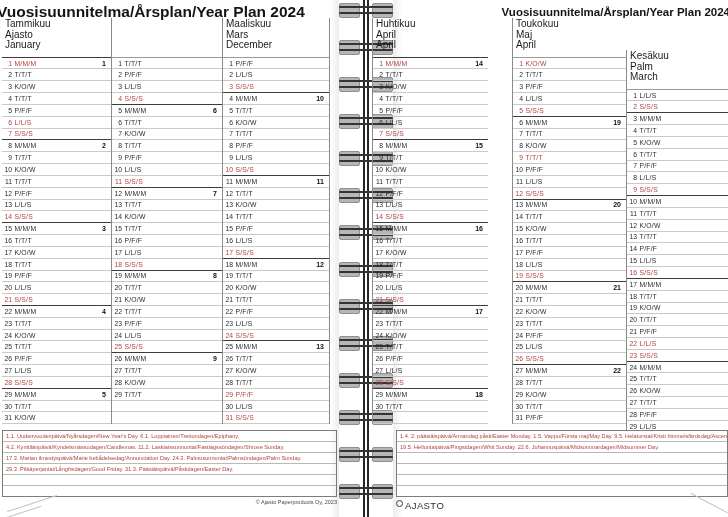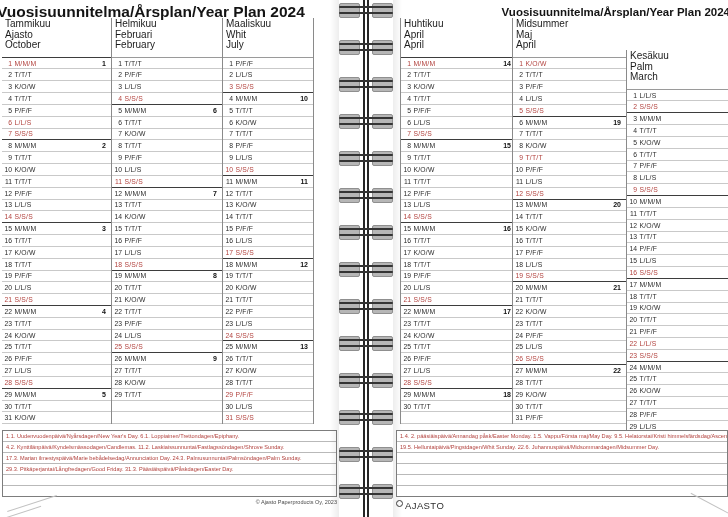--- a/index.html
+++ b/index.html
@@ -81,21 +81,21 @@
 </head>
 <body style="--red: #b2423e;">
 
 <div>
   <div class="title-left">Vuosisuunnitelma/Årsplan/Year Plan 2024</div>
 
   <div class="month-col" style="left:2px;width:109px;">
     <div class="m-head">
       <div>Tammikuu</div>
       <div>Ajasto</div>
-      <div>October</div>
+      <div>January</div>
     </div>
     <div class="grid start-mon">
         <div class="day-row red">
           <span class="num">1</span>
           <span class="wd">M/M/M</span>
           <span class="wk">1</span>
         </div>
         <div class="day-row">
           <span class="num">2</span>
           <span class="wd">T/T/T</span>
@@ -217,25 +217,20 @@
           <span class="wd">T/T/T</span>
         </div>
         <div class="day-row">
           <span class="num">31</span>
           <span class="wd">K/O/W</span>
         </div>
       </div>
   </div>
 
   <div class="month-col bl" style="left:111px;width:111px;">
-    <div class="m-head">
-      <div>Helmikuu</div>
-      <div>Februari</div>
-      <div>February</div>
-    </div>
     <div class="grid">
         <div class="day-row">
           <span class="num">1</span>
           <span class="wd">T/T/T</span>
         </div>
         <div class="day-row">
           <span class="num">2</span>
           <span class="wd">P/F/F</span>
         </div>
         <div class="day-row">
@@ -348,25 +343,25 @@
         </div>
         <div class="day-row">
           <span class="num">29</span>
           <span class="wd">T/T/T</span>
         </div>
         <div class="day-row"></div>
         <div class="day-row"></div>
       </div>
   </div>
 
-  <div class="month-col bl br" style="left:222px;width:92px;">
+  <div class="month-col bl br" style="left:222px;width:108px;">
     <div class="m-head">
       <div>Maaliskuu</div>
-      <div>Whit</div>
-      <div>July</div>
+      <div>Mars</div>
+      <div>December</div>
     </div>
     <div class="grid">
         <div class="day-row">
           <span class="num">1</span>
           <span class="wd">P/F/F</span>
         </div>
         <div class="day-row">
           <span class="num">2</span>
           <span class="wd">L/L/S</span>
         </div>
@@ -594,21 +589,21 @@
       <div class="pad l"></div>
       <div class="pad r"></div>
       <div class="bar t"></div>
       <div class="bar b"></div>
     </div>
   </div>
 
 <div>
   <div class="title-right">Vuosisuunnitelma/Årsplan/Year Plan 2024</div>
 
-  <div class="month-col bl" style="left:400px;width:116px;">
+  <div class="month-col bl" style="left:372px;width:116px;">
     <div class="m-head">
       <div>Huhtikuu</div>
       <div>April</div>
       <div>April</div>
     </div>
     <div class="grid start-mon">
         <div class="day-row red">
           <span class="num">1</span>
           <span class="wd">M/M/M</span>
           <span class="wk">14</span>
@@ -732,21 +727,21 @@
         <div class="day-row">
           <span class="num">30</span>
           <span class="wd">T/T/T</span>
         </div>
         <div class="day-row"></div>
       </div>
   </div>
 
   <div class="month-col bl" style="left:512px;width:114px;">
     <div class="m-head">
-      <div>Midsummer</div>
+      <div>Toukokuu</div>
       <div>Maj</div>
       <div>April</div>
     </div>
     <div class="grid">
         <div class="day-row red">
           <span class="num">1</span>
           <span class="wd">K/O/W</span>
         </div>
         <div class="day-row">
           <span class="num">2</span>

